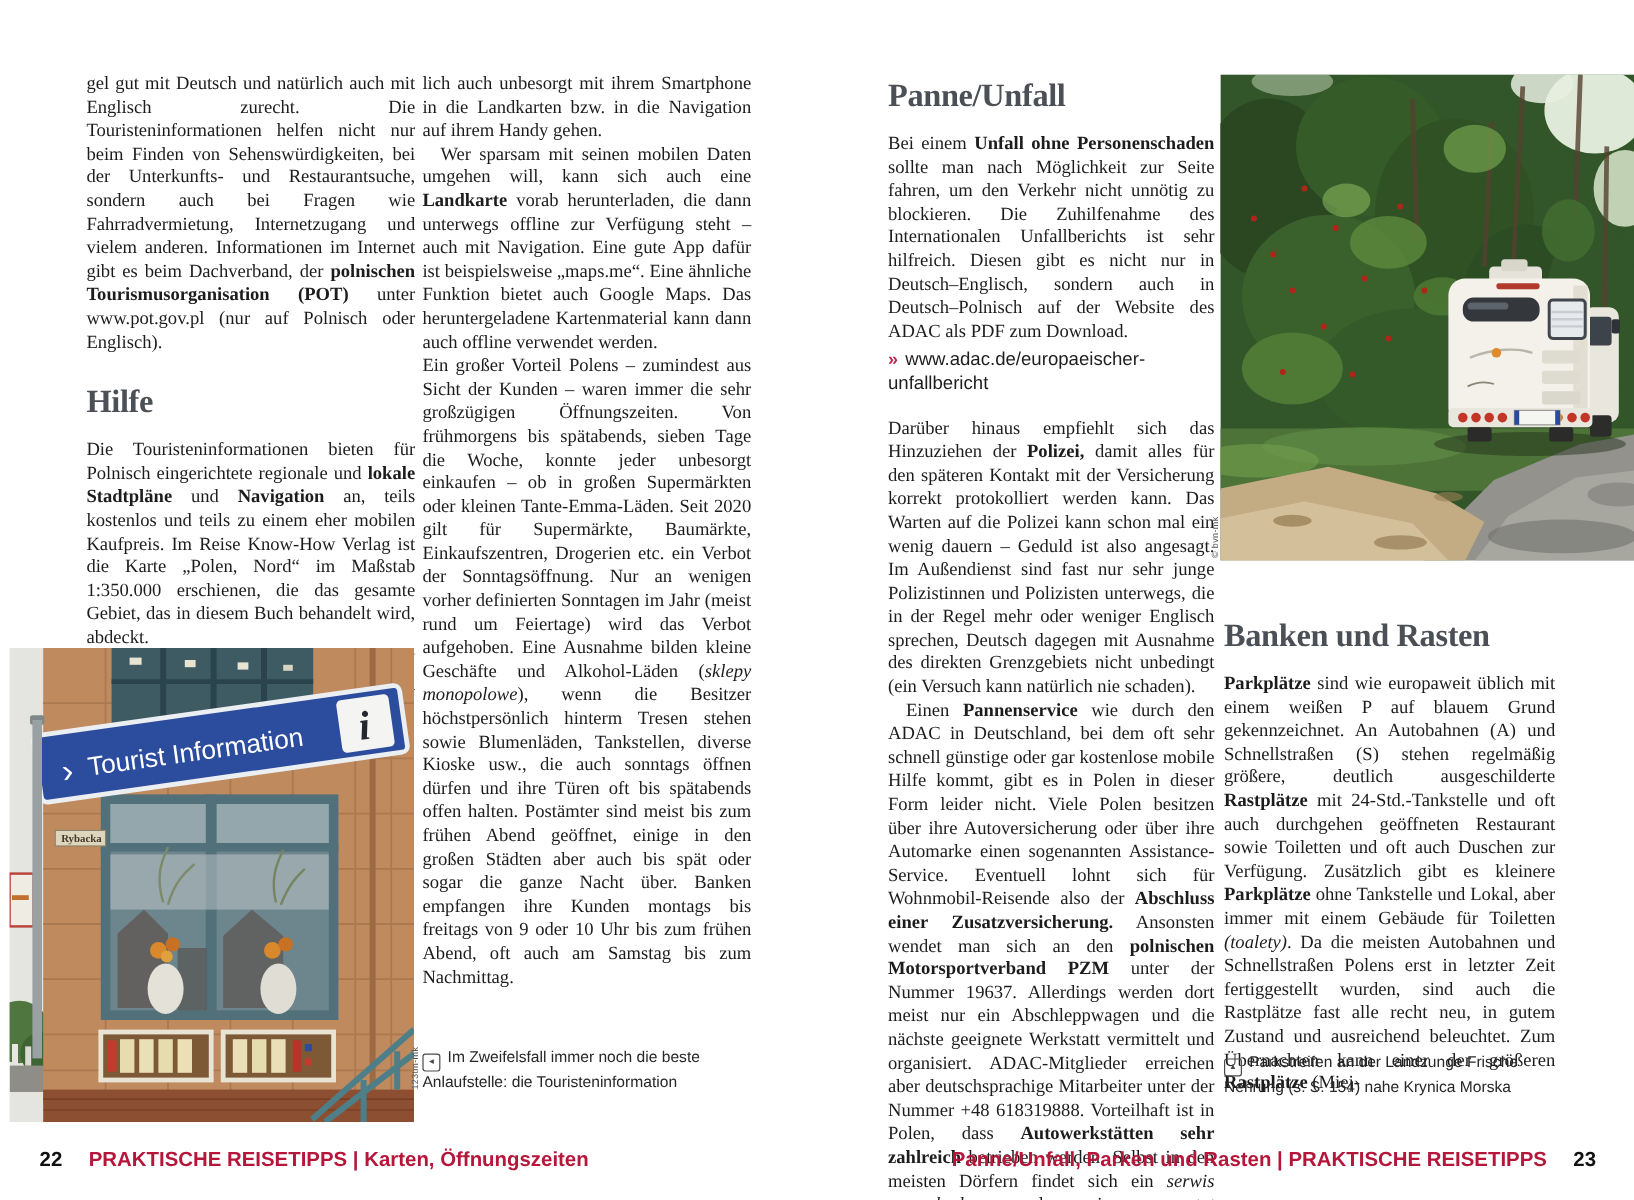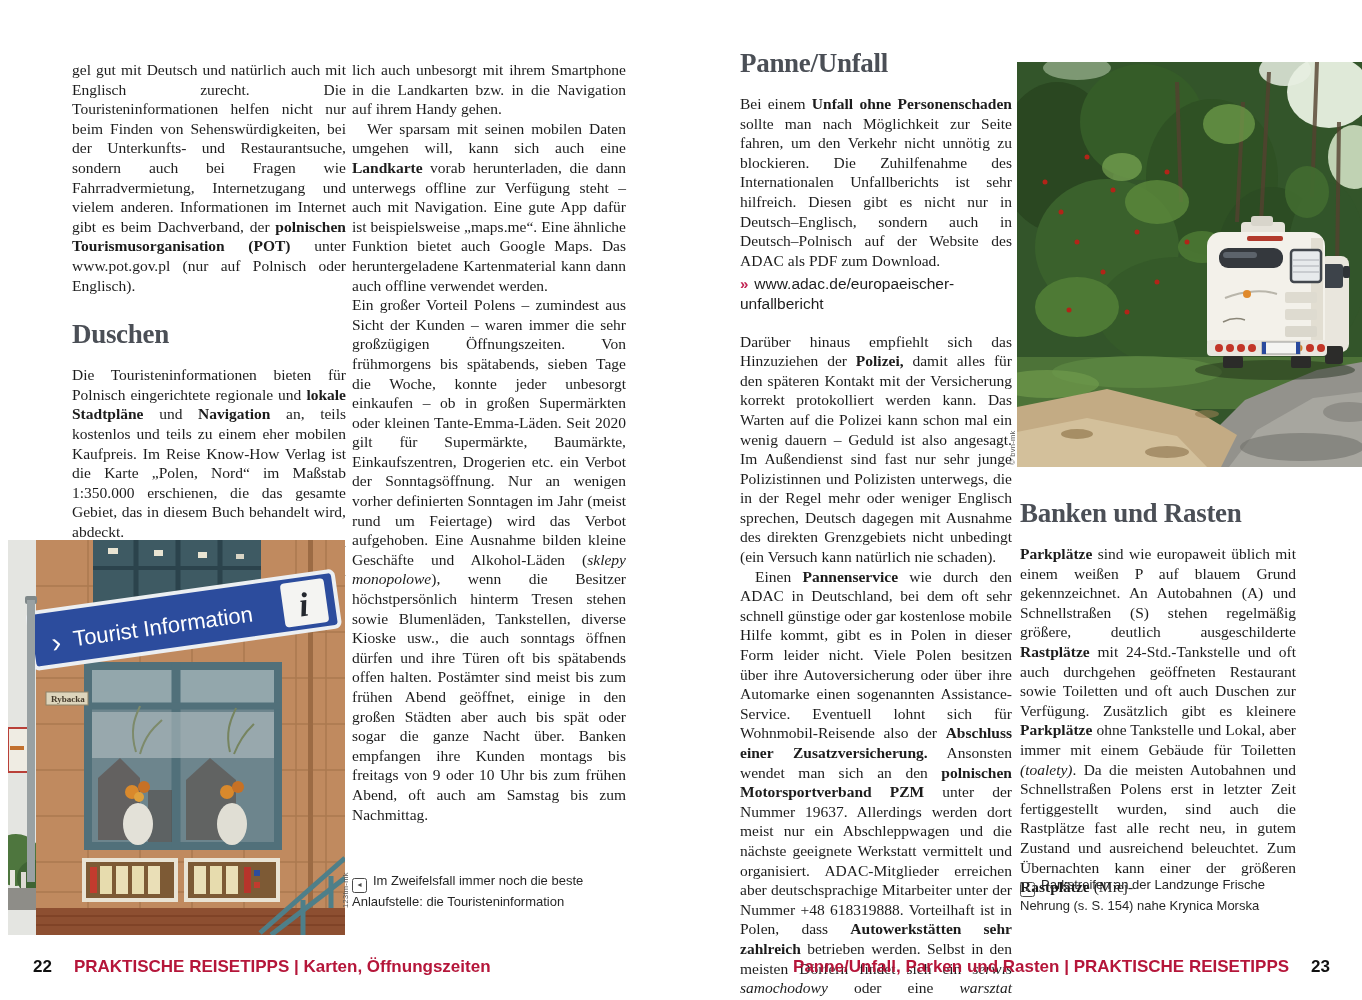--- a/index.html
+++ b/index.html
@@ -3,42 +3,42 @@
 <meta charset="utf-8">
 <style>
   html,body{margin:0;padding:0}
   body{width:1362px;height:1000px;position:relative;background:#fff;overflow:hidden;
        font-family:"Liberation Serif",serif;color:#1c1c1c}
   .abs{position:absolute}
   .col p{margin:0;font-size:15.5px;line-height:19.6px;text-align:justify;hyphens:auto}
   .col p.ind{text-indent:15px}
   h2{font-family:"Liberation Serif",serif;font-weight:bold;font-size:27px;
      color:#4b4f56;letter-spacing:-0.3px;margin:24px 0 15px 0}
-  h2.mt0{margin-top:0}
+  h2.mt0{margin-top:16px}
   .caption{font-family:"Liberation Sans",sans-serif;font-size:13px;line-height:17.5px;
            color:#272727;text-align:left}
   .cap-icon{display:inline-block;width:13px;height:13px;border:1.4px solid #4a4a4a;border-radius:2.5px;
             font-size:8px;line-height:12px;text-align:center;color:#4a4a4a;margin-right:6px;
             vertical-align:-2px;font-family:"DejaVu Sans",sans-serif}
   .linkline{font-family:"Liberation Sans",sans-serif;font-size:13.5px;color:#1d1d1d;
             margin:4px 0 18px 0 !important;text-align:left !important;line-height:17px}
   .linkline .chev{color:#c22553;font-weight:bold;font-size:15px;margin-right:6px}
   .footer{font-family:"Liberation Sans",sans-serif;font-size:17px;font-weight:bold;white-space:nowrap}
   .footer .pagenum{color:#111;}
   .footer .chap{color:#b5163a}
   .footer .gap{display:inline-block;width:22px}
   .credit{position:absolute;font-family:"Liberation Sans",sans-serif;font-size:7.5px;color:#555;
           transform:rotate(-90deg);transform-origin:left top;white-space:nowrap;letter-spacing:.3px}
 </style>
 </head>
 <body>
 
 <div class="col abs" style="left:72px;top:60px;width:274px">
   <p><span>gel gut mit Deutsch und natürlich auch mit Englisch zurecht. Die Touristeninformationen helfen nicht nur beim Finden von Sehenswürdigkeiten, bei der Unterkunfts- und Restaurantsuche, sondern auch bei Fragen wie Fahrradvermietung, Internetzugang und vielem anderen. Informationen im Internet gibt es beim Dachverband, der </span><b>polnischen Tourismusorganisation (POT)</b><span> unter www.pot.gov.pl (nur auf Polnisch oder Englisch).</span></p>
-  <h2>Duschen</h2>
+  <h2>Hilfe</h2>
   <p><span>Die Touristeninformationen bieten für Polnisch eingerichtete regionale und </span><b>lokale Stadtpläne</b><span> und </span><b>Navigation</b><span> an, teils kostenlos und teils zu einem eher mobilen Kaufpreis. Im Reise Know-How Verlag ist die Karte „Polen, Nord“ im Maßstab 1:350.000 erschienen, die das gesamte Gebiet, das in diesem Buch behandelt wird, abdeckt.</span></p>
   <p class="ind"><span>Dank der inzwischen in der ganzen EU aufgehobenen </span><b>Roaming-Gebühren</b><span> können zumindest Österreicher und Deutsche natür-</span></p>
 </div>
 
 <div class="col abs" style="left:352px;top:60px;width:274px">
   <p><span>lich auch unbesorgt mit ihrem Smartphone in die Landkarten bzw. in die Navigation auf ihrem Handy gehen.</span></p>
   <p class="ind"><span>Wer sparsam mit seinen mobilen Daten umgehen will, kann sich auch eine </span><b>Landkarte</b><span> vorab herunterladen, die dann unterwegs offline zur Verfügung steht – auch mit Navigation. Eine gute App dafür ist beispielsweise „maps.me“. Eine ähnliche Funktion bietet auch Google Maps. Das heruntergeladene Kartenmaterial kann dann auch offline verwendet werden.</span></p>
   <p><span>Ein großer Vorteil Polens – zumindest aus Sicht der Kunden – waren immer die sehr großzügigen Öffnungszeiten. Von frühmorgens bis spätabends, sieben Tage die Woche, konnte jeder unbesorgt einkaufen – ob in großen Supermärkten oder kleinen Tante-Emma-Läden. Seit 2020 gilt für Supermärkte, Baumärkte, Einkaufszentren, Drogerien etc. ein Verbot der Sonntagsöffnung. Nur an wenigen vorher definierten Sonntagen im Jahr (meist rund um Feiertage) wird das Verbot aufgehoben. Eine Ausnahme bilden kleine Geschäfte und Alkohol-Läden (</span><i>sklepy monopolowe</i><span>), wenn die Besitzer höchstpersönlich hinterm Tresen stehen sowie Blumenläden, Tankstellen, diverse Kioske usw., die auch sonntags öffnen dürfen und ihre Türen oft bis spätabends offen halten. Postämter sind meist bis zum frühen Abend geöffnet, einige in den großen Städten aber auch bis spät oder sogar die ganze Nacht über. Banken empfangen ihre Kunden montags bis freitags von 9 oder 10 Uhr bis zum frühen Abend, oft auch am Samstag bis zum Nachmittag.</span></p>
 </div>
 

